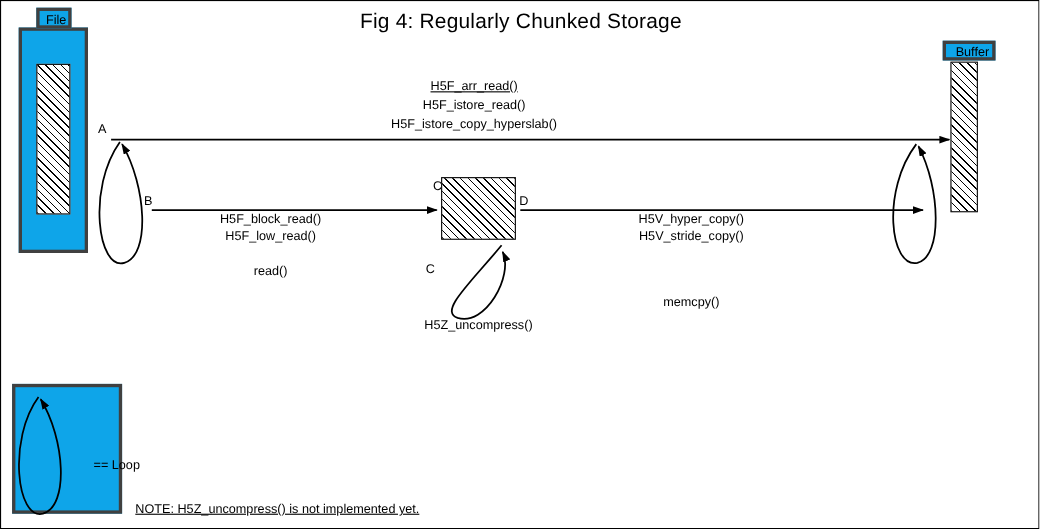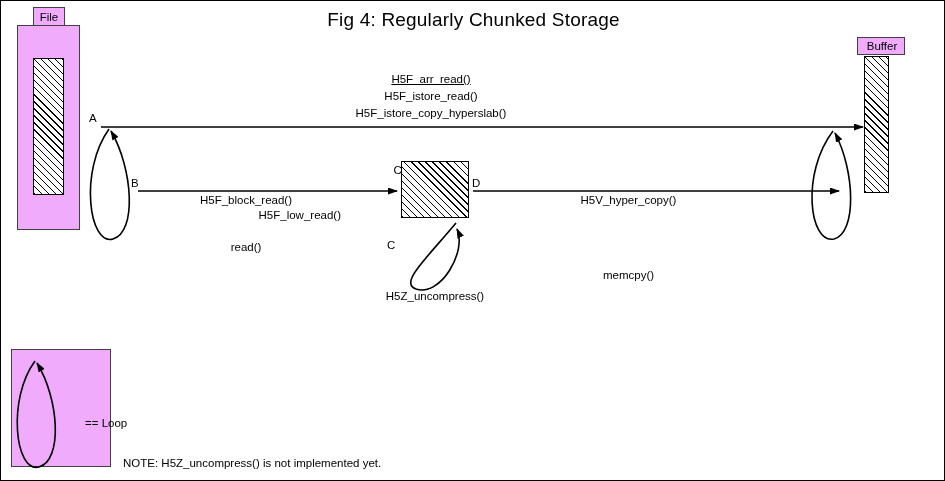--- a/index.html
+++ b/index.html
@@ -29,22 +29,22 @@
   }
   .lbl {
     font-size: 11.5px;
     color: #000;
     white-space: nowrap;
   }
   .lbl-center {
     text-align: center;
   }
   .box-outline {
-    border: 1px solid #404040;
-    background: #f0abfc;
+    border: 3px solid #404040;
+    background: #0ea5e9;
     box-sizing: border-box;
   }
   .hatch {
     box-sizing: border-box;
     border: 1px solid #000;
     background-color: #ffffff;
     background-image: repeating-linear-gradient(
       45deg,
       #000 0px, #000 1px,
       #ffffff 1px, #ffffff 5px
@@ -66,20 +66,21 @@
   .legend-text {
     left: 48px;
     top: 416px;
     font-size: 11.5px;
     margin-left: 36px;
   }
   .note {
     left: 122px;
     top: 456px;
     font-size: 11.5px;
+    text-decoration: underline;
   }
 </style>
 </head>
 <body>
 
 <div id="root">
 
   <div class="abs title">Fig 4:  Regularly Chunked Storage</div>
 
   <div class="abs box-outline" style="left:16px; top:24px; width:63px; height:205px;"></div>
@@ -99,24 +100,25 @@
   <div class="abs lbl" style="left:88px; top:111px;">A</div>
   <div class="abs lbl" style="left:130px; top:176px;">B</div>
   <div class="abs lbl" style="left:386px; top:238px;">C</div>
   <div class="abs lbl" style="left:471px; top:176px;">D</div>
 
   <div class="abs lbl lbl-center" style="left:330px; top:72px; width:200px;text-decoration:underline;">H5F_arr_read()</div>
   <div class="abs lbl lbl-center" style="left:330px; top:89px; width:200px;">H5F_istore_read()</div>
   <div class="abs lbl lbl-center" style="left:330px; top:106px; width:200px;">H5F_istore_copy_hyperslab()</div>
 
   <div class="abs lbl lbl-center" style="left:150px; top:193px; width:190px;">H5F_block_read()</div>
-  <div class="abs lbl lbl-center" style="left:150px; top:208px; width:190px;text-align:right;">H5F_low_read()</div>
+  <div class="abs lbl lbl-center" style="left:150px; top:208px; width:190px;">H5F_low_read()</div>
   <div class="abs lbl lbl-center" style="left:150px; top:240px; width:190px;">read()</div>
 
   <div class="abs lbl lbl-center" style="left:530px; top:193px; width:195px;">H5V_hyper_copy()</div>
+  <div class="abs lbl lbl-center" style="left:530px; top:208px; width:195px;">H5V_stride_copy()</div>
   <div class="abs lbl lbl-center" style="left:530px; top:224px; width:195px;margin-top:44px;">memcpy()</div>
 
   <div class="abs lbl lbl-center" style="left:344px; top:289px; width:180px;">H5Z_uncompress()</div>
 
   <div class="abs box-outline legend-box"></div>
   <div class="abs lbl legend-text">== Loop</div>
 
   <div class="abs lbl note">NOTE: H5Z_uncompress() is not implemented yet.</div>
 
   <svg class="overlay" viewBox="0 0 945 481">

